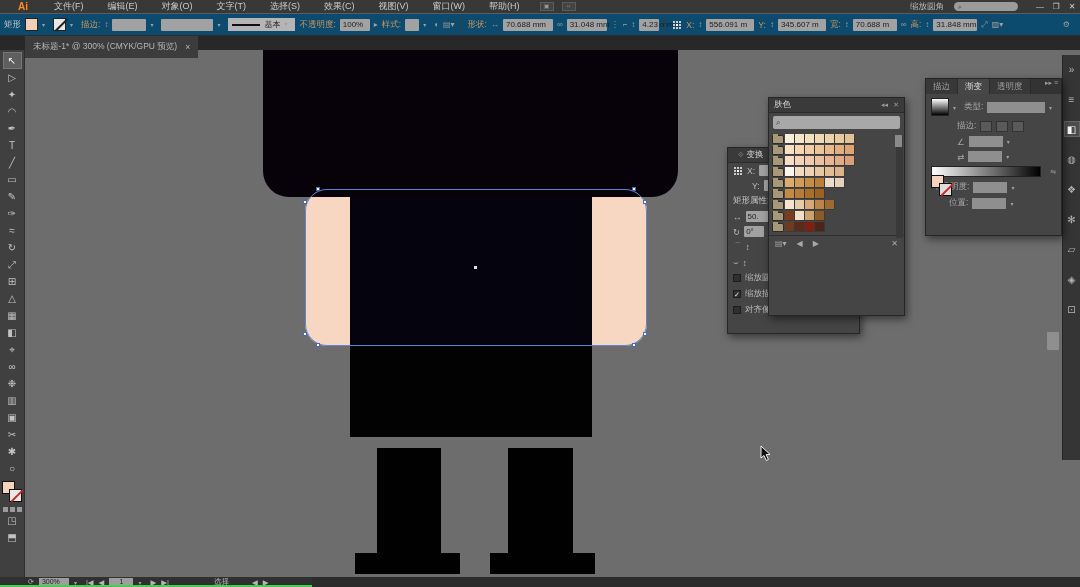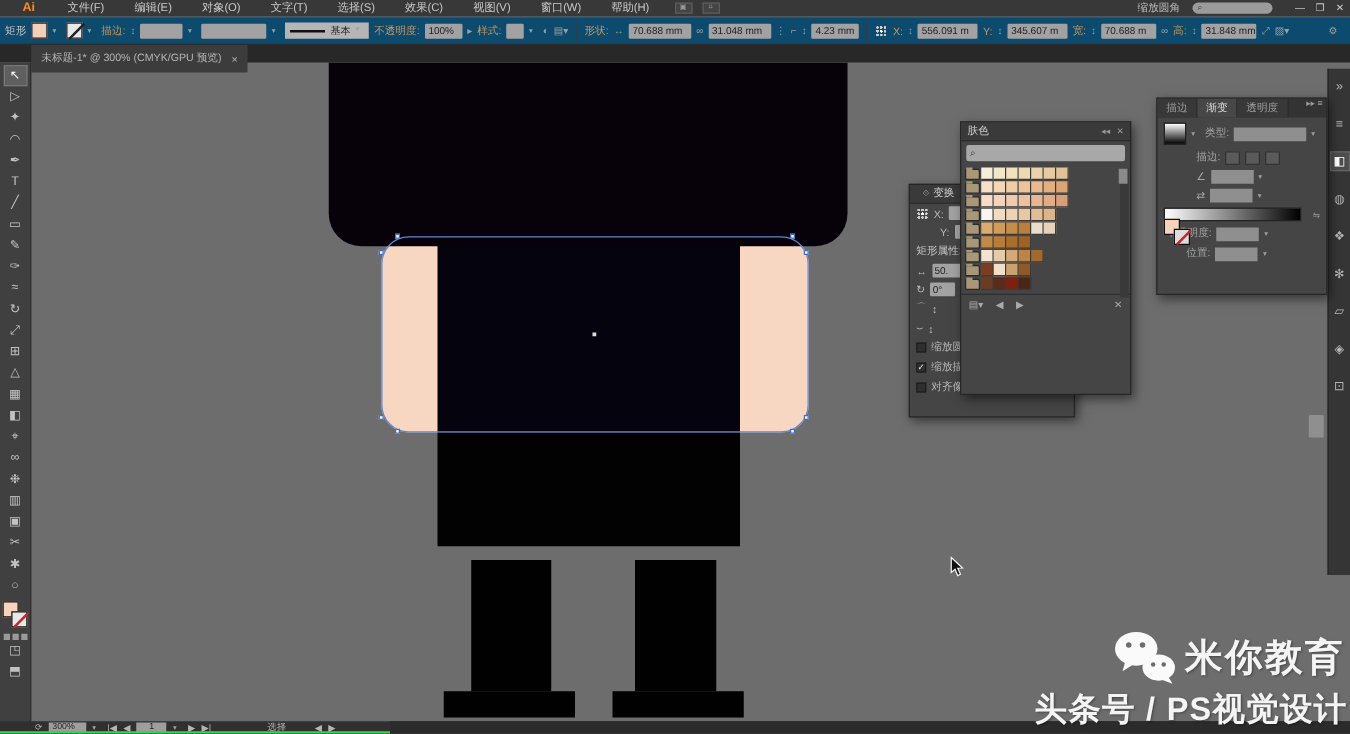--- a/index.html
+++ b/index.html
@@ -197,25 +197,25 @@
     <span class="amber">样式:</span>
     <span class="fld" style="width:14px;"></span>
       <span class="ddn">▾</span>
     <span class="mini">◐</span>
     <span class="mini">▤▾</span>
     <span class="sep"></span>
     <span class="amber">形状:</span>
     <span class="mini">↔</span>
     <span class="fld" style="width:50px;">70.688 mm</span>
     <span class="mini">∞</span>
-    <span class="fld" style="width:50px;">31.048 mm</span>
+    <span class="fld" style="width:40px;">31.048 mm</span>
     <span class="mini">⋮</span>
     <span class="mini">⌐</span>
     <span class="mini">↕</span>
-    <span class="fld" style="width:38px;">4.23 mm</span>
+    <span class="fld" style="width:20px;">4.23 mm</span>
     <span class="sep"></span>
     <span class="refgrid"></span>
     <span class="amber">X:</span>
     <span class="mini">↕</span>
     <span class="fld" style="width:48px;">556.091 m</span>
     <span class="amber">Y:</span>
     <span class="mini">↕</span>
     <span class="fld" style="width:48px;">345.607 m</span>
     <span class="amber">宽:</span>
     <span class="mini">↕</span>
@@ -561,30 +561,14 @@
     <span style="margin-left:18px;">◀</span>
     <span>▶</span>
     <span class="sb-track"></span>
   </div>
   <div class="progress"></div>
 
   <svg class="cursor" style="left:760px;top:445px;" width="12" height="17" viewBox="0 0 12 17">
     <path d="M1 1 L1 13 L4 10.5 L6.2 15.5 L8.4 14.4 L6.2 9.6 L10 9.4 Z" fill="#111" stroke="#f0f0f0" stroke-width="1"></path>
   </svg>
 
-  <div class="watermark">
-    <div class="wm-line1">
-      <svg width="52" height="44" viewBox="0 0 52 44">
-        <ellipse cx="19" cy="15" rx="17" ry="13.5" fill="#fafafa"></ellipse>
-        <path d="M10 26 L8 33 L16 28 Z" fill="#fafafa"></path>
-        <circle cx="13" cy="12" r="2.2" fill="#6d6d6d"></circle>
-        <circle cx="24" cy="12" r="2.2" fill="#6d6d6d"></circle>
-        <ellipse cx="37" cy="30" rx="13" ry="10.5" fill="#fafafa"></ellipse>
-        <path d="M45 38 L48 43 L40 40 Z" fill="#fafafa"></path>
-        <circle cx="32.5" cy="27.5" r="1.8" fill="#6d6d6d"></circle>
-        <circle cx="41" cy="27.5" r="1.8" fill="#6d6d6d"></circle>
-      </svg>
-      <span>米你教育</span>
-    </div>
-    <div class="wm-line2">头条号 / PS视觉设计</div>
-  </div>
 
 </div>
 
 </body></html>

